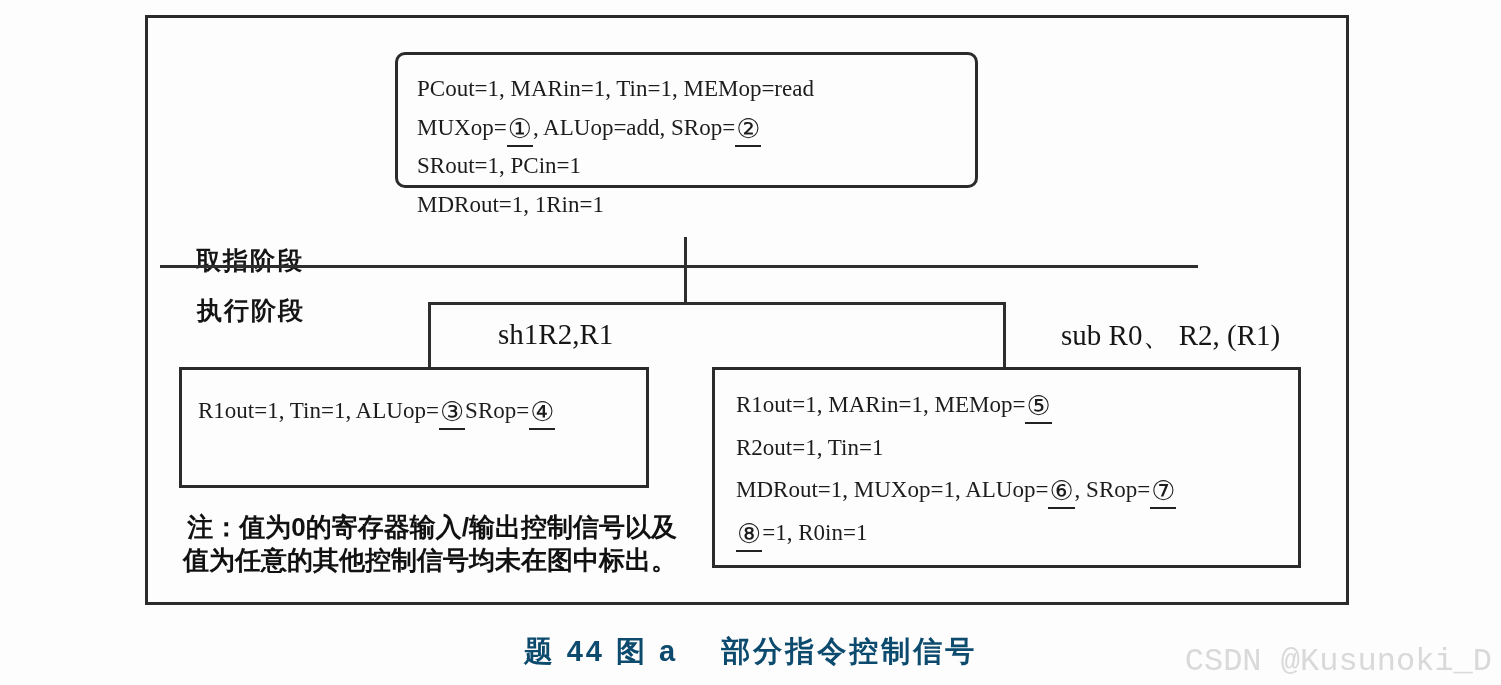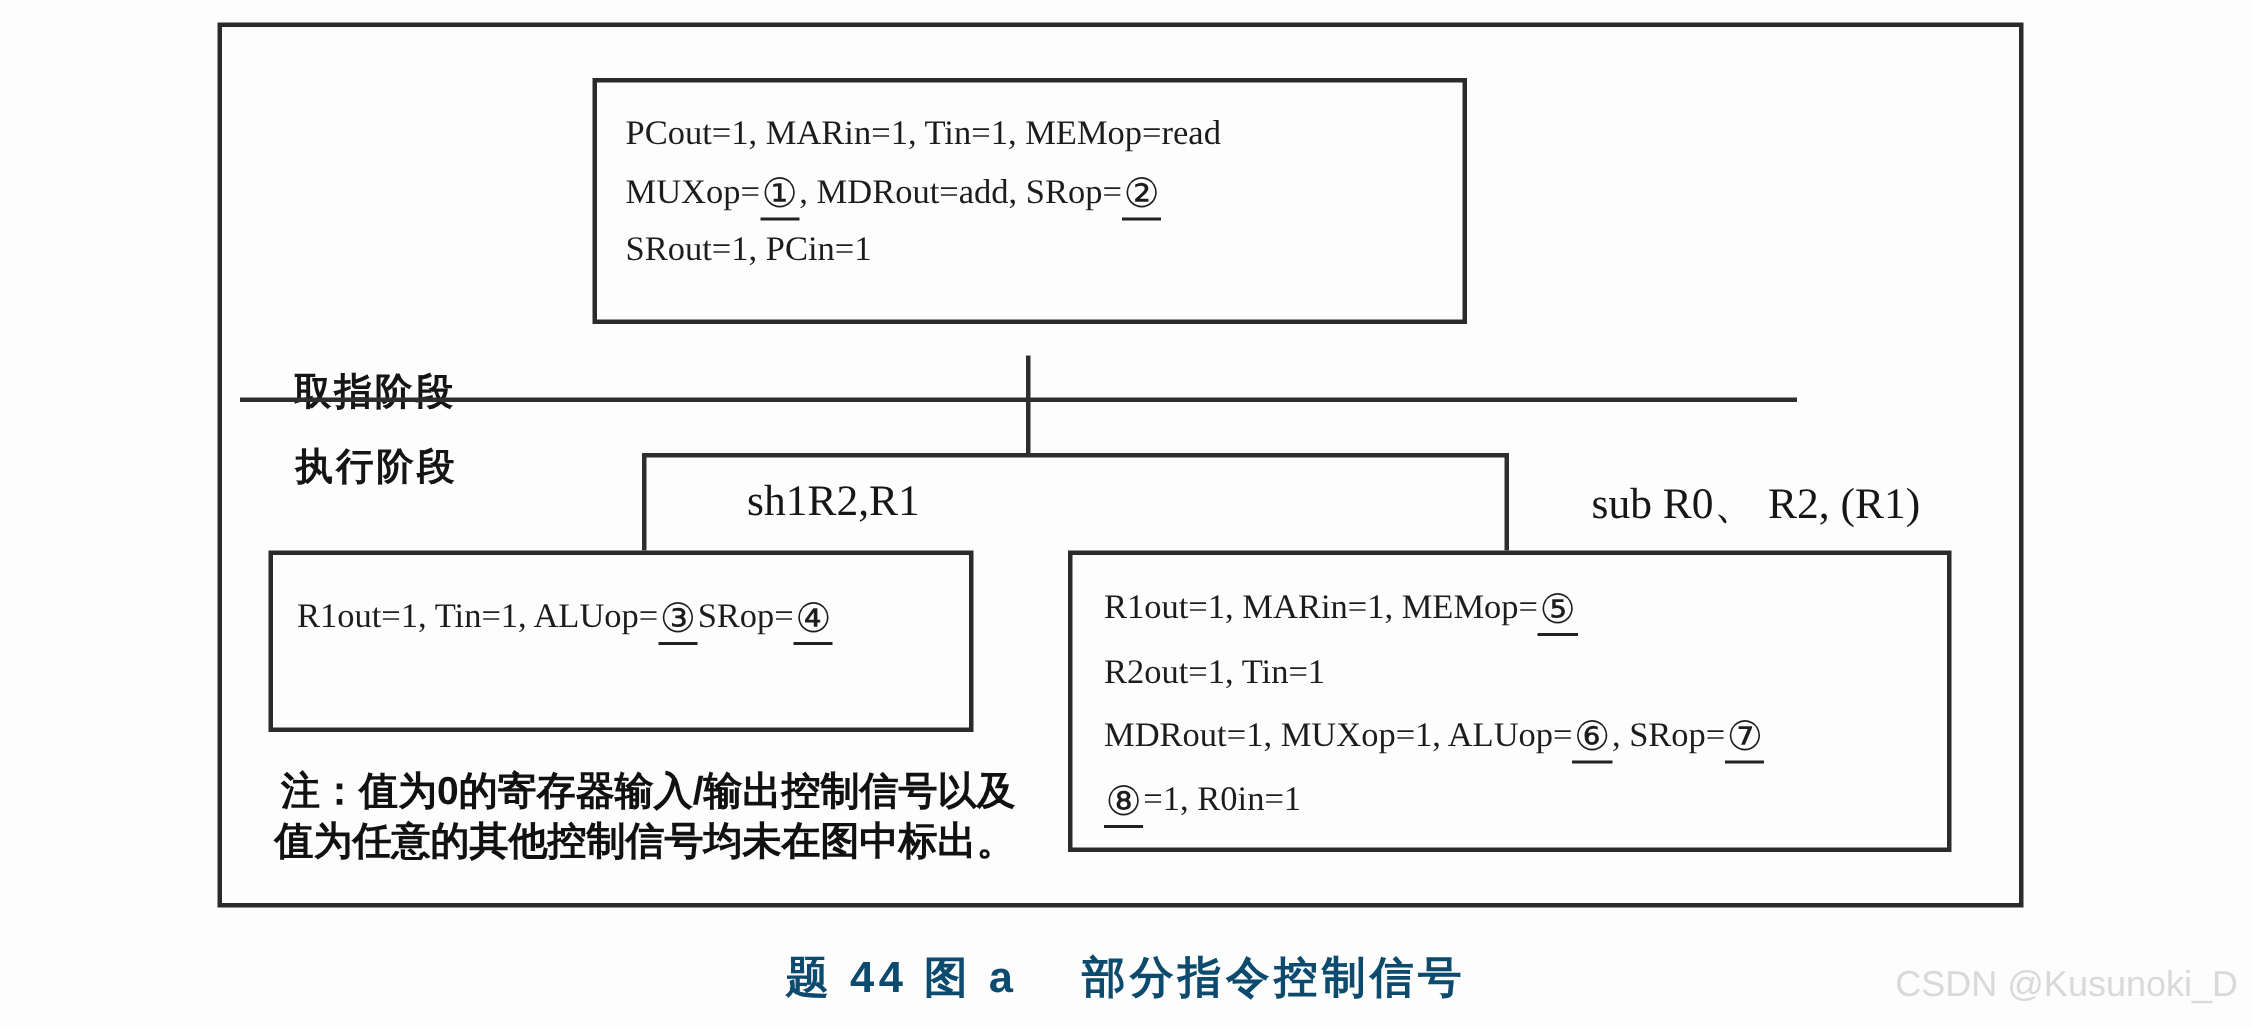--- a/index.html
+++ b/index.html
@@ -39,23 +39,24 @@
   }
   .signal-box {
     position: absolute;
     border: 3px solid #2b2b2b;
     background: #fdfdfd;
     font-size: 23px;
     white-space: nowrap;
   }
   .fetch-box {
     left: 395px; top: 52px;
-    width: 583px; height: 164px;
+    width: 583px; height: 136px;
     padding: 15px 6px 0 19px;
     line-height: 38.5px;
+    border-radius: 10px;
   }
   .left-exec-box {
     left: 179px; top: 367px;
     width: 470px; height: 121px;
     padding: 17px 6px 0 16px;
     line-height: 47px;
   }
   .right-exec-box {
     left: 712px; top: 367px;
     width: 589px; height: 201px;
@@ -106,43 +107,44 @@
     font-family: "Liberation Sans", sans-serif;
     font-weight: bold;
     font-size: 29px;
     letter-spacing: 3px;
     color: #0c4a6e;
     white-space: nowrap;
   }
   .watermark {
     position: absolute;
     right: 9px; top: 643px;
-    font-family: Liberation Sans, sans-serif;
-    font-size: 24px;
+    font-family: Liberation Mono, monospace;
+    font-size: 32px;
     color: #d9d9d9;
     white-space: nowrap;
   }
 </style>
 </head>
 <body>
 
 <div class="canvas">
 
   <div class="outer-frame"></div>
 
   <div class="stage-label label-fetch">取指阶段</div>
 
   <div class="stage-divider"></div>
 
   <div class="stage-label label-exec">执行阶段</div>
 
   <div class="signal-box fetch-box">
     <div><span>PCout=1, MARin=1, Tin=1, MEMop=read</span></div>
-    <div><span>MUXop=</span><span class="circ">①</span><span>, MDRout=add, SRop=</span><span class="circ">②</span></div>
+    <div><span>MUXop=</span><span class="circ">①</span><span>, ALUop=add, SRop=</span><span class="circ">②</span></div>
     <div><span>SRout=1, PCin=1</span></div>
+    <div><span>MDRout=1, 1Rin=1</span></div>
   </div>
 
   <div class="conn conn-top-vertical"></div>
   <div class="conn conn-branch-h"></div>
   <div class="conn conn-drop-left"></div>
   <div class="conn conn-drop-right"></div>
 
   <div class="branch-label branch-label-left">sh1R2,R1</div>
 
   <div class="branch-label branch-label-right">sub R0、 R2, (R1)</div>

